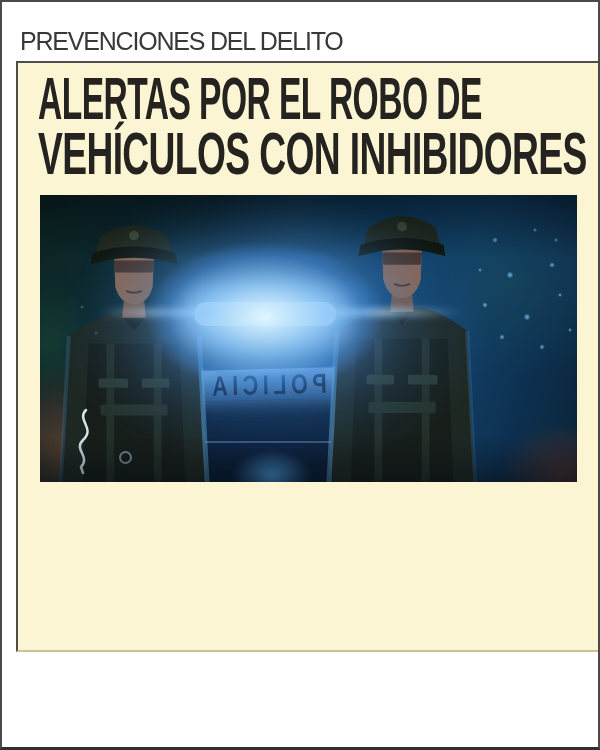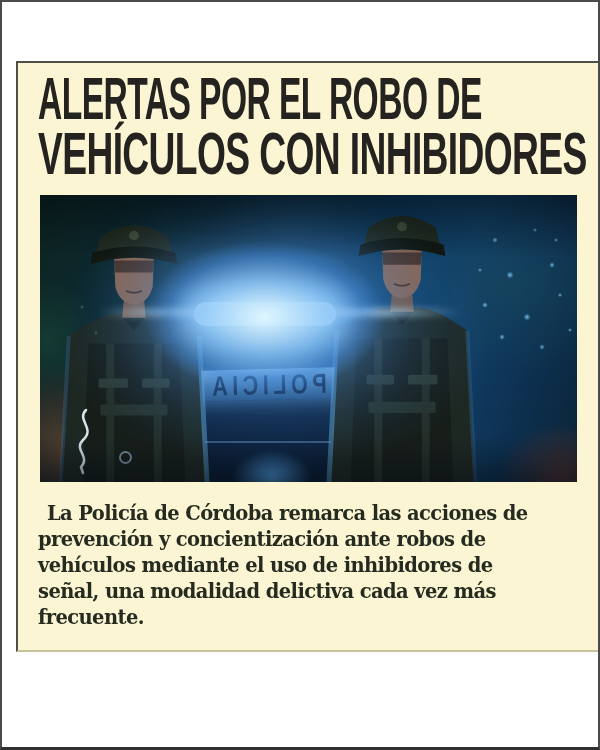--- a/index.html
+++ b/index.html
@@ -106,20 +106,21 @@
     font-family:"DejaVu Serif",serif;font-weight:700;
     font-size:19.5px;line-height:26px;letter-spacing:-0.6px;
   }
   .bodycopy .bl:first-child{padding-left:9px;}
 </style>
 </head>
 <body>
 
 <div class="page">
 
+  <div class="kicker">PREVENCIONES DEL DELITO</div>
 
   <div class="card">
 
     <div class="headline">
       <div class="hl hl1">ALERTAS POR EL ROBO DE</div>
       <div class="hl hl2">VEHÍCULOS CON INHIBIDORES</div>
     </div>
 
     <div class="photo" role="img" aria-label="Two police officers standing at night beside a patrol car with its blue light bar glowing">
       <div class="ph-base"></div>
@@ -168,22 +169,15 @@
       <div class="sparkles"></div>
 
       <svg class="squiggle" viewBox="0 0 30 68">
         <path d="M16 3 C6 13 26 21 13 33 C3 43 21 49 11 60 L13 66" stroke="rgba(235,248,255,.9)" stroke-width="2.5" fill="none" stroke-linecap="round"></path>
       </svg>
       <div class="ring"></div>
 
       <div class="vignette"></div>
     </div>
 
-    <div class="bodycopy">
-      <div class="bl">La Policía de Córdoba remarca las acciones de</div>
-      <div class="bl">prevención y concientización ante robos de</div>
-      <div class="bl">vehículos mediante el uso de inhibidores de</div>
-      <div class="bl">señal, una modalidad delictiva cada vez más</div>
-      <div class="bl">frecuente.</div>
-    </div>
 
   </div>
 </div>
 
 </body></html>

